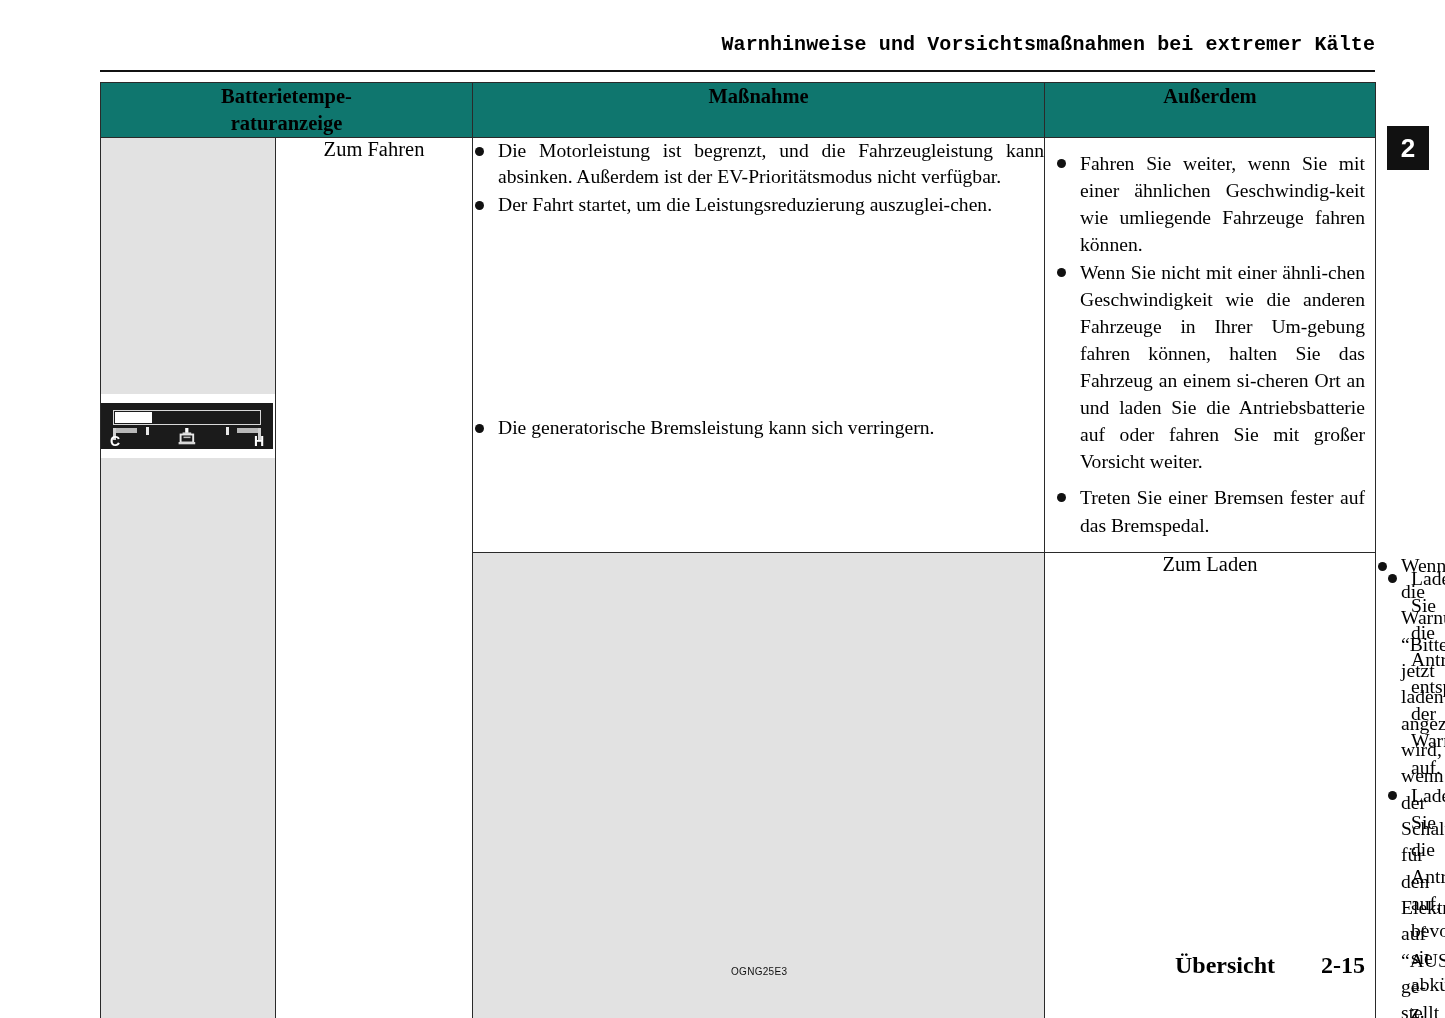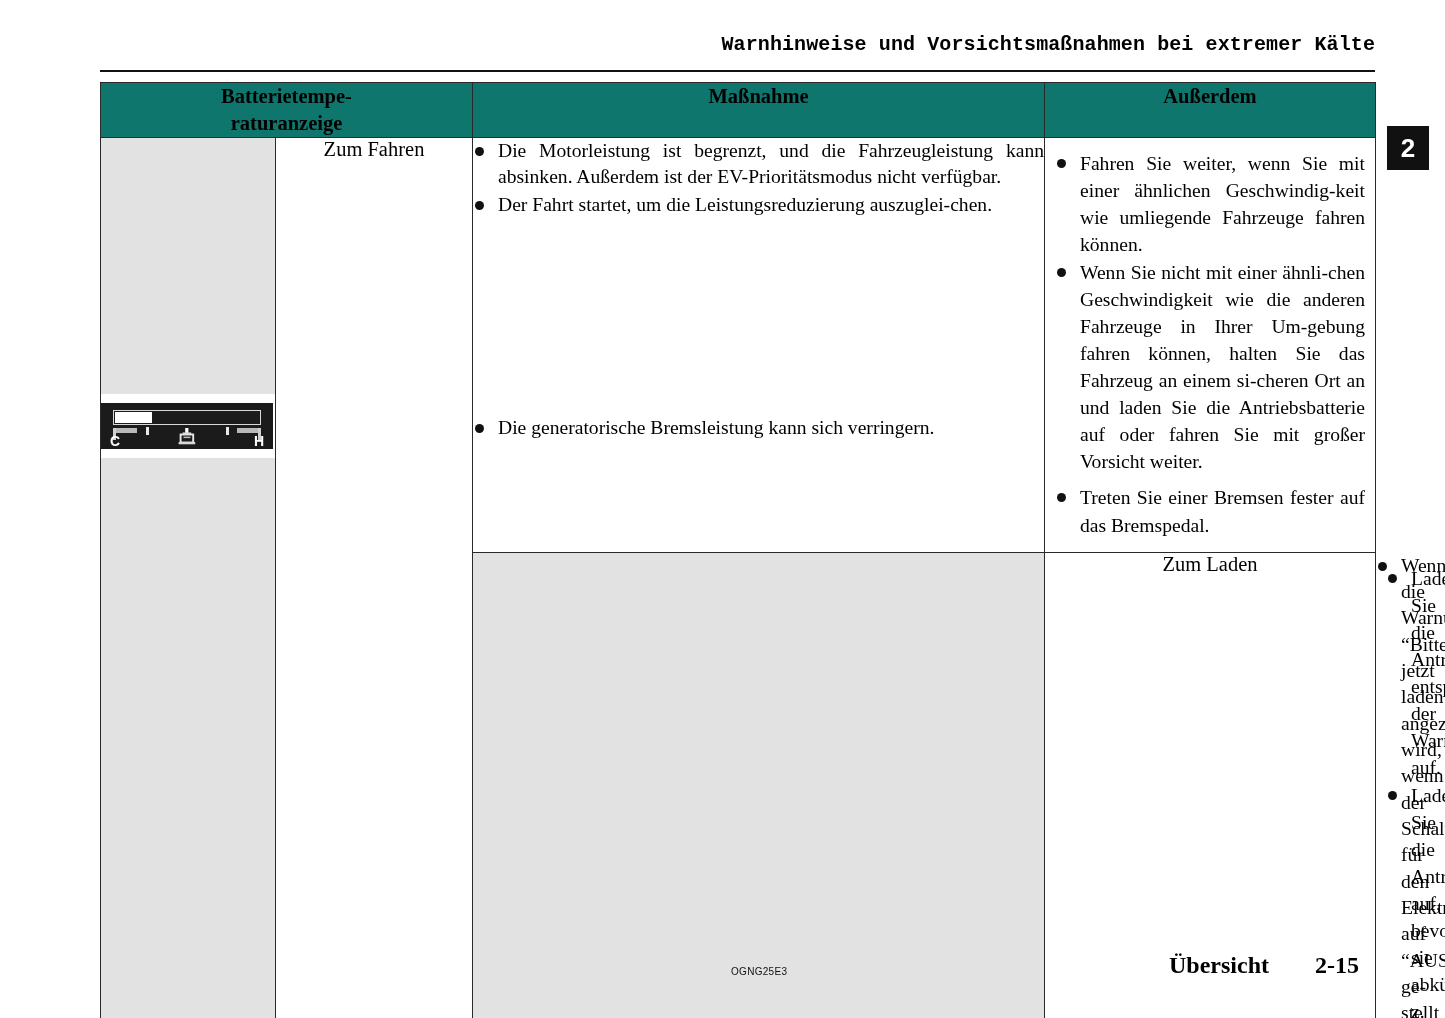--- a/index.html
+++ b/index.html
@@ -229,21 +229,21 @@
     position: absolute;
     left: 731px;
     top: 966px;
     font-family: "Liberation Sans", sans-serif;
     font-size: 10px;
     letter-spacing: 0.3px;
     color: #111;
   }
   .footer-right {
     position: absolute;
-    right: 86px;
+    right: 80px;
     top: 952px;
     font-family: "Liberation Serif", serif;
     font-size: 24px;
     font-weight: 700;
     white-space: nowrap;
   }
   .footer-right .sec { margin-right: 46px; }
 </style>
 </head>
 <body>

